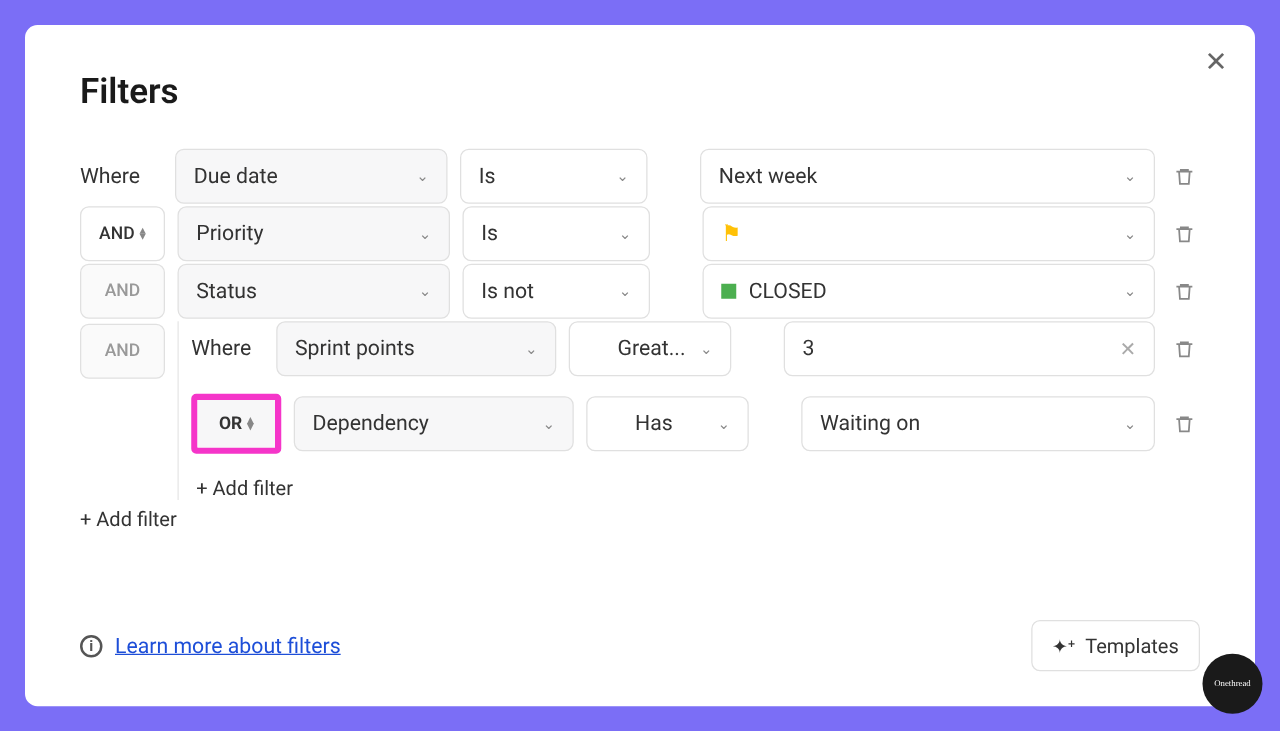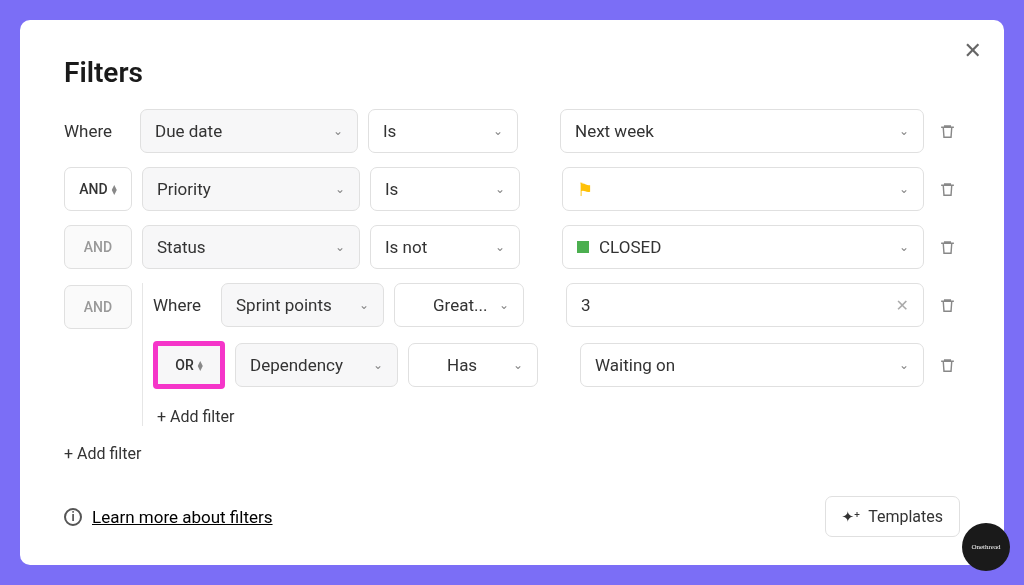--- a/index.html
+++ b/index.html
@@ -25,26 +25,26 @@
       right: 22px;
       cursor: pointer;
       color: #666;
       font-size: 22px;
       line-height: 1;
     }
     .title {
       font-size: 28px;
       font-weight: 600;
       color: #1a1a1a;
-      margin-bottom: 20px;
+      margin-bottom: 30px;
     }
     .rows {
       display: flex;
       flex-direction: column;
-      gap: 14px;
+      gap: 2px;
     }
     .row {
       display: flex;
       align-items: center;
       gap: 10px;
     }
     .nested-group {
       display: flex;
       align-items: flex-start;
       gap: 10px;
@@ -100,21 +100,21 @@
       padding: 8px 6px;
     }
     .btn.op .sort-icon {
       font-size: 10px;
       color: #888;
       display: flex;
       flex-direction: column;
       line-height: 5px;
     }
     .field {
-      width: 163px;
+      width: 224px;
     }
     .field.wide {
       width: 218px;
     }
     .cond {
       width: 150px;
     }
     .cond.narrow {
       width: 130px;
       padding-left: 38px;
@@ -162,21 +162,21 @@
       justify-content: space-between;
       align-items: center;
     }
     .learn-more {
       display: flex;
       align-items: center;
       gap: 10px;
       color: #6b5ee6;
     }
     .learn-more a {
-      color: #000000;
+      color: #1d4ed8;
       text-decoration: underline;
       font-size: 17px;
     }
     .info-icon {
       width: 18px;
       height: 18px;
       border: 2px solid #555;
       border-radius: 50%;
       display: flex;
       align-items: center;
@@ -200,20 +200,21 @@
     .highlight-box {
       border: 5px solid #f535c9;
       border-radius: 4px;
       padding: 0;
     }
     .highlight-box .btn {
       border-radius: 0;
       border: none;
       width: 62px;
       min-height: 38px;
+      font-weight: bold;
     }
     .flag-icon {
       color: #ffc107;
       font-size: 18px;
     }
     .status-square {
       width: 12px;
       height: 12px;
       background: #4caf50;
       display: inline-block;

